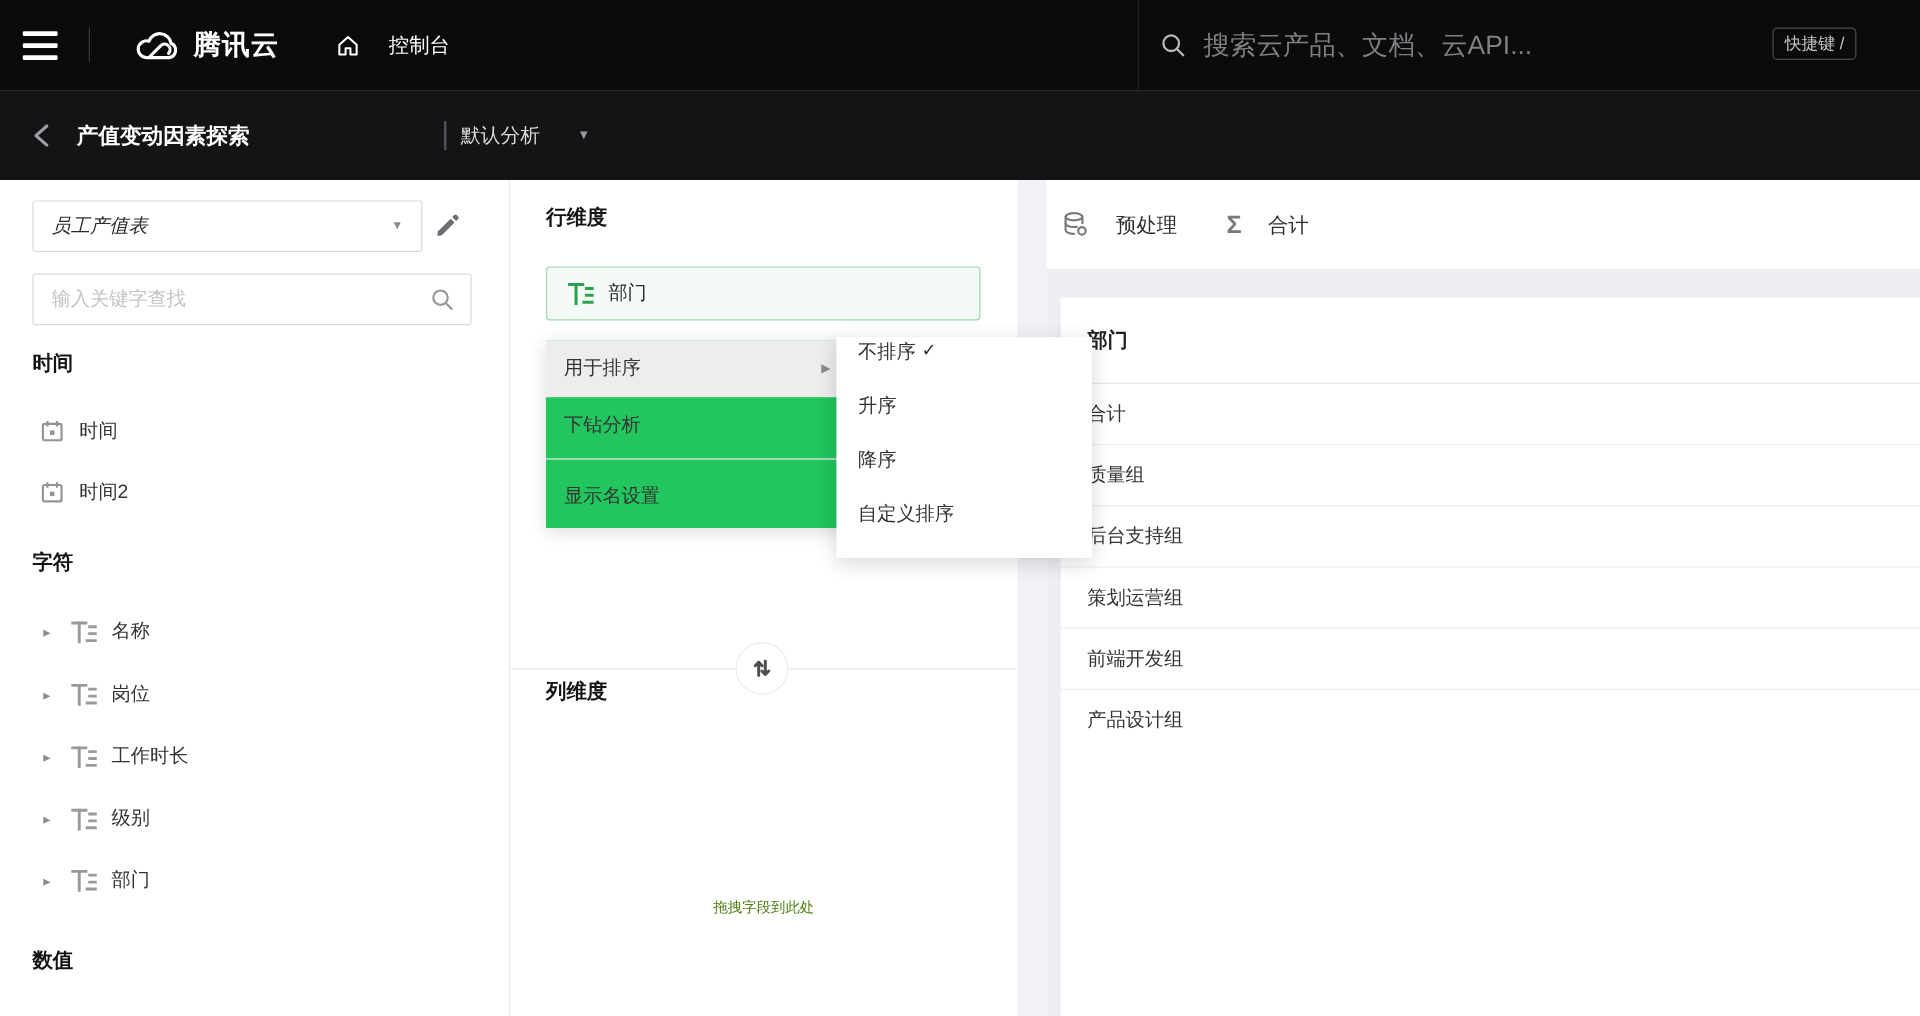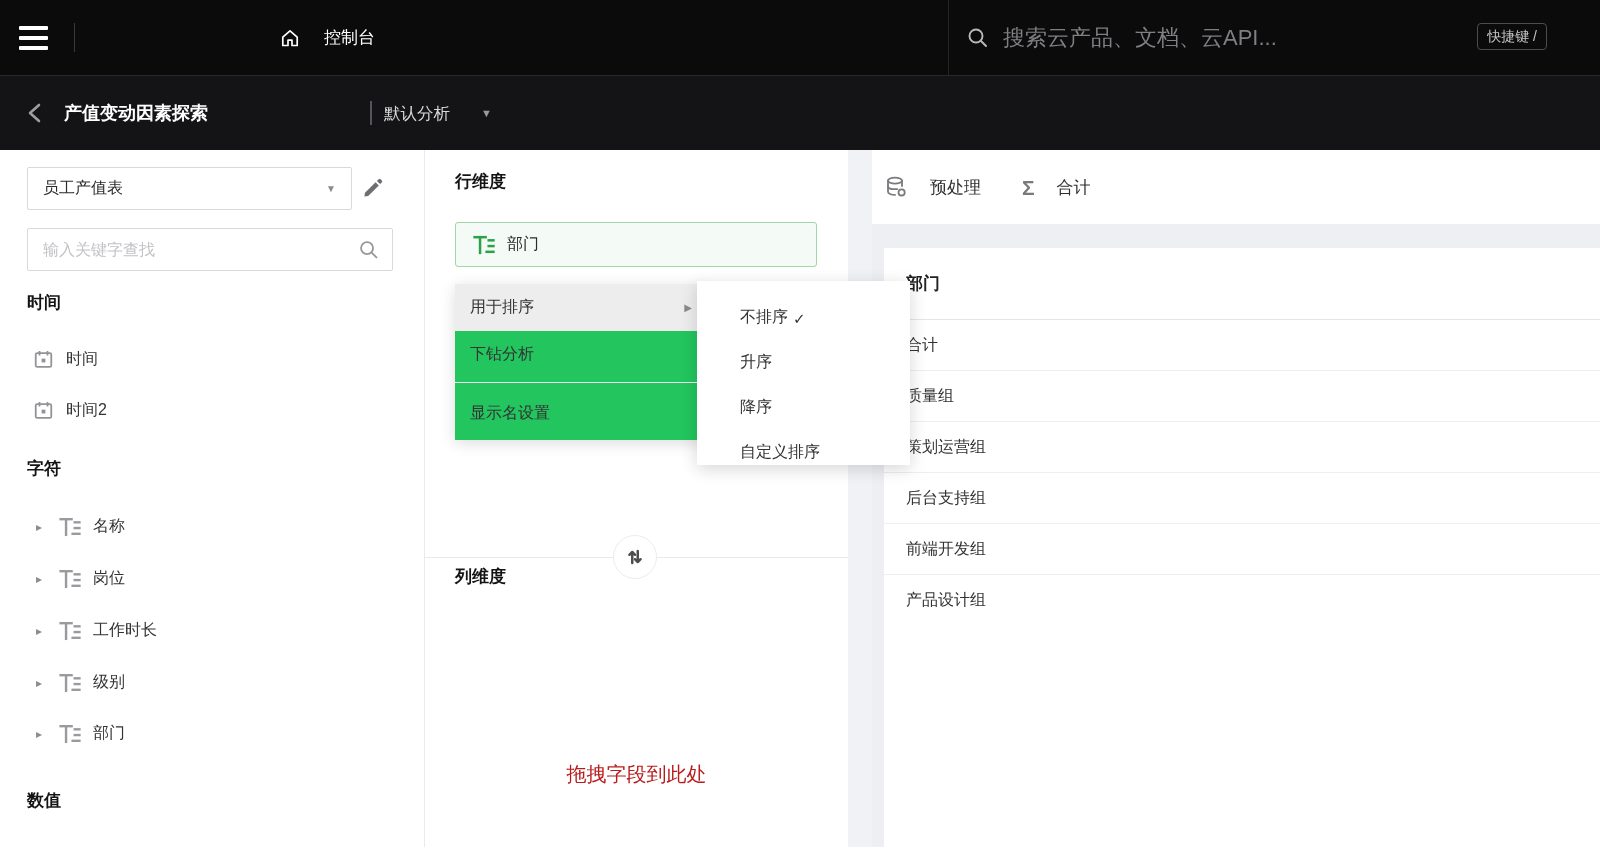--- a/index.html
+++ b/index.html
@@ -24,21 +24,21 @@
   .subbar{position:absolute;left:0;top:75px;width:1600px;height:75px;background:#141416;border-top:1px solid #28282b;box-sizing:border-box;}
   .back{position:absolute;left:25px;top:26px;cursor:pointer;}
   .pg-title{position:absolute;left:64px;top:0;line-height:74px;color:#fff;font-size:18px;font-weight:700;}
   .an-sep{position:absolute;left:370px;top:25px;width:2px;height:24px;background:#54545a;}
   .analysis{position:absolute;left:384px;top:0;line-height:74px;color:#d9d9dc;font-size:16.5px;cursor:pointer;}
   .an-caret{position:absolute;left:481px;top:0;line-height:74px;color:#98989d;font-size:11px;cursor:pointer;}
 
   
   .sidebar{position:absolute;left:0;top:150px;width:425px;height:697px;background:#fff;border-right:1px solid #e9eaee;box-sizing:border-box;}
   .tbl-select{position:absolute;left:27px;top:17px;width:325px;height:43px;border:1px solid #d9d9dc;border-radius:2px;
-              box-sizing:border-box;display:flex;align-items:center;padding:0 15px;font-size:16px;color:#2b2b2e;cursor:pointer;background:#fff;}
+              box-sizing:border-box;display:flex;align-items:center;padding:0 15px;font-size:16px;color:#2b2b2e;cursor:pointer;background:#fff;font-style:italic;}
   .tbl-select .caret{margin-left:auto;color:#8a8a8f;font-size:10px;}
   .pencil-btn{position:absolute;left:361px;top:26px;width:26px;height:26px;cursor:pointer;}
   .search-box{position:absolute;left:27px;top:78px;width:366px;height:43px;border:1px solid #d9d9dc;border-radius:2px;
               box-sizing:border-box;display:flex;align-items:center;padding:0 13px;}
   .search-box input{flex:1;border:none;outline:none;font-size:16px;color:#333;font-family:inherit;background:transparent;}
   .search-box input::placeholder{color:#c2c2c7;}
   .sec-h{position:absolute;left:27px;font-size:17px;font-weight:700;color:#141414;}
   .f-row{position:absolute;display:flex;align-items:center;font-size:16px;color:#333;cursor:pointer;}
   .f-row .lbl{margin-left:12px;}
   .f-caret{width:12px;color:#8c8c90;font-size:12px;margin-right:10px;}
@@ -47,21 +47,21 @@
 
   
   .shelf{position:absolute;left:425px;top:150px;width:423px;height:697px;background:#fff;}
   .shelf-h{position:absolute;left:30px;font-size:17px;font-weight:700;color:#141414;}
   .chip{position:absolute;left:30px;top:72px;width:362px;height:45px;box-sizing:border-box;border:1px solid #a3d5ab;
         background:#f4faf5;border-radius:3px;display:flex;align-items:center;gap:12px;padding:0 16px;
         font-size:16px;color:#2b2b2b;cursor:grab;}
   .shelf-divider{position:absolute;left:0;top:407px;width:423px;height:1px;background:#e9eaee;}
   .swap{position:absolute;left:188px;top:385px;width:44px;height:44px;border-radius:50%;background:#fff;
         border:1px solid #ececef;box-sizing:border-box;display:flex;align-items:center;justify-content:center;cursor:pointer;}
-  .drop-hint{position:absolute;left:0;top:598px;width:423px;text-align:center;color:#b91c1c;font-size:20px;margin-top:13px;}
+  .drop-hint{position:absolute;left:0;top:598px;width:423px;text-align:center;color:#4d7c0f;font-size:12px;}
 
   
   .gutter{position:absolute;left:848px;top:150px;width:24px;height:697px;background:#f1f2f6;cursor:col-resize;}
   .rightpanel{position:absolute;left:872px;top:150px;width:728px;height:697px;background:#edeff3;}
   .toolbar{position:absolute;left:0;top:0;width:728px;height:74px;background:#fff;}
   .tool{position:absolute;top:0;height:74px;display:flex;align-items:center;gap:22px;font-size:17px;color:#2e2e31;cursor:pointer;}
   .tool .sigma{font-size:21px;font-weight:700;color:#7a7a7e;line-height:1;}
   .card{position:absolute;left:12px;top:98px;width:716px;height:599px;background:#fff;}
   .thead{height:71px;border-bottom:1px solid #e4e6ea;display:flex;align-items:center;padding-left:22px;
          font-size:17px;font-weight:700;color:#222;}
@@ -72,38 +72,47 @@
   
   .menu{position:absolute;left:455px;top:284px;width:252px;background:#22c55e;z-index:40;
         box-shadow:0 3px 14px rgba(0,0,0,.14);}
   .menu-item{height:47px;display:flex;align-items:center;padding:0 15px;font-size:16px;color:#333;cursor:pointer;}
   .menu-item.hl{background:#ededee;}
   .menu-item.tall{height:53px;}
   .menu-item .sub-arrow{margin-left:auto;font-size:10px;color:#8a8a8f;}
   .menu-divider{height:1px;background:#ececef;margin:4px 0;}
   .submenu{position:absolute;left:697px;top:281px;width:213px;background:#fff;z-index:50;padding:2px 0;
            box-shadow:0 4px 16px rgba(0,0,0,.16);}
-  .sub-item{height:45px;display:flex;align-items:flex-end;padding:0 18px;font-size:16px;color:#333;cursor:pointer;margin-left:25px;}
+  .sub-item{height:45px;display:flex;align-items:flex-start;padding:0 18px;font-size:16px;color:#333;cursor:pointer;}
   .sub-item .check{margin-left:5px;color:#333;font-size:15px;}
 
   svg{display:block;}
 </style>
 </head>
 <body>
 
 <div class="screen">
 
   <header class="topbar">
     <div class="hamburger">
         <span></span>
         <span></span>
         <span></span>
       </div>
     <div class="tb-sep"></div>
 
+    <div class="brand">
+      <span>
+        <svg width="42" height="30" viewBox="0 0 42 30" fill="none" stroke="#ffffff" stroke-width="2.6" stroke-linecap="round" stroke-linejoin="round">
+          <path d="M12 25 a7 7 0 1 1 2.2-13.7 A9.5 9.5 0 0 1 32.5 13 a6.3 6.3 0 0 1 -1.4 12 H13"></path>
+          <path d="M14.5 24.5 l9.5-9.5 a4.6 4.6 0 0 1 6.5 6.5"></path>
+        </svg>
+      </span>
+      <span>腾讯云</span>
+    </div>
 
     <div class="console">
       <span>
         <svg width="20" height="20" viewBox="0 0 20 20" fill="none" stroke="#ffffff" stroke-width="1.7" stroke-linejoin="round">
           <path d="M10 2.8 L2.8 9.2 V17.5 H8 V12.2 H12 V17.5 H17.2 V9.2 Z"></path>
         </svg>
       </span>
       <span>控制台</span>
     </div>
 
@@ -301,22 +310,22 @@
         <span class="sigma">Σ</span>
         <span>合计</span>
       </div>
 
     </div>
 
     <div class="card">
       <div class="thead">部门</div>
       <div class="trow">合计</div>
       <div class="trow">质量组</div>
+      <div class="trow">后台支持组</div>
       <div class="trow">策划运营组</div>
-      <div class="trow">后台支持组</div>
       <div class="trow">前端开发组</div>
       <div class="trow">产品设计组</div>
     </div>
   </section>
 
   <div class="menu">
     <div class="menu-item hl">
       <span>用于排序</span>
       <span class="sub-arrow">▶</span>
     </div>

